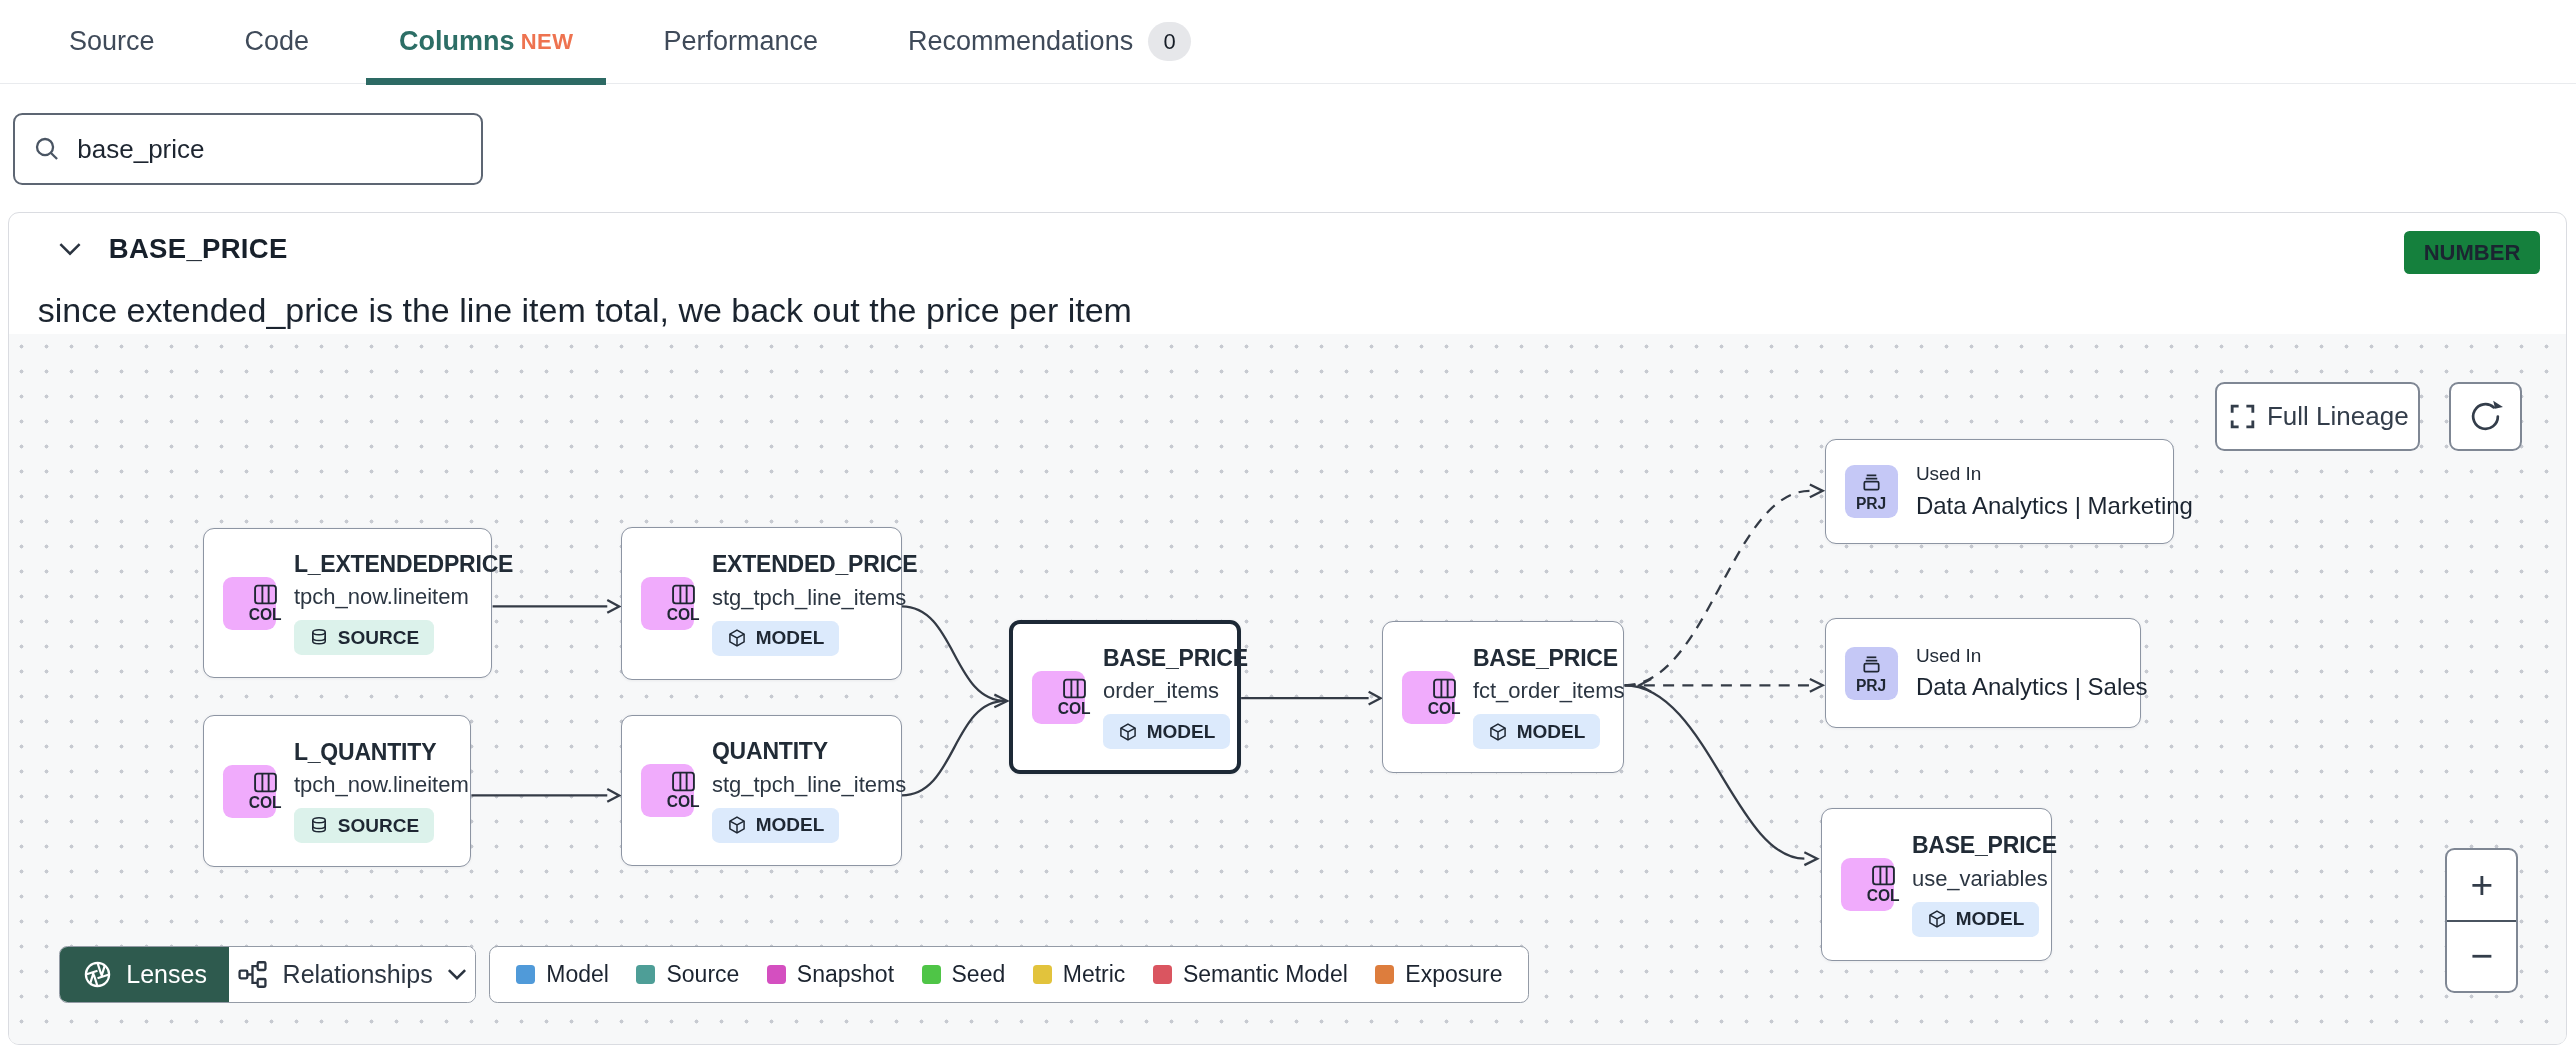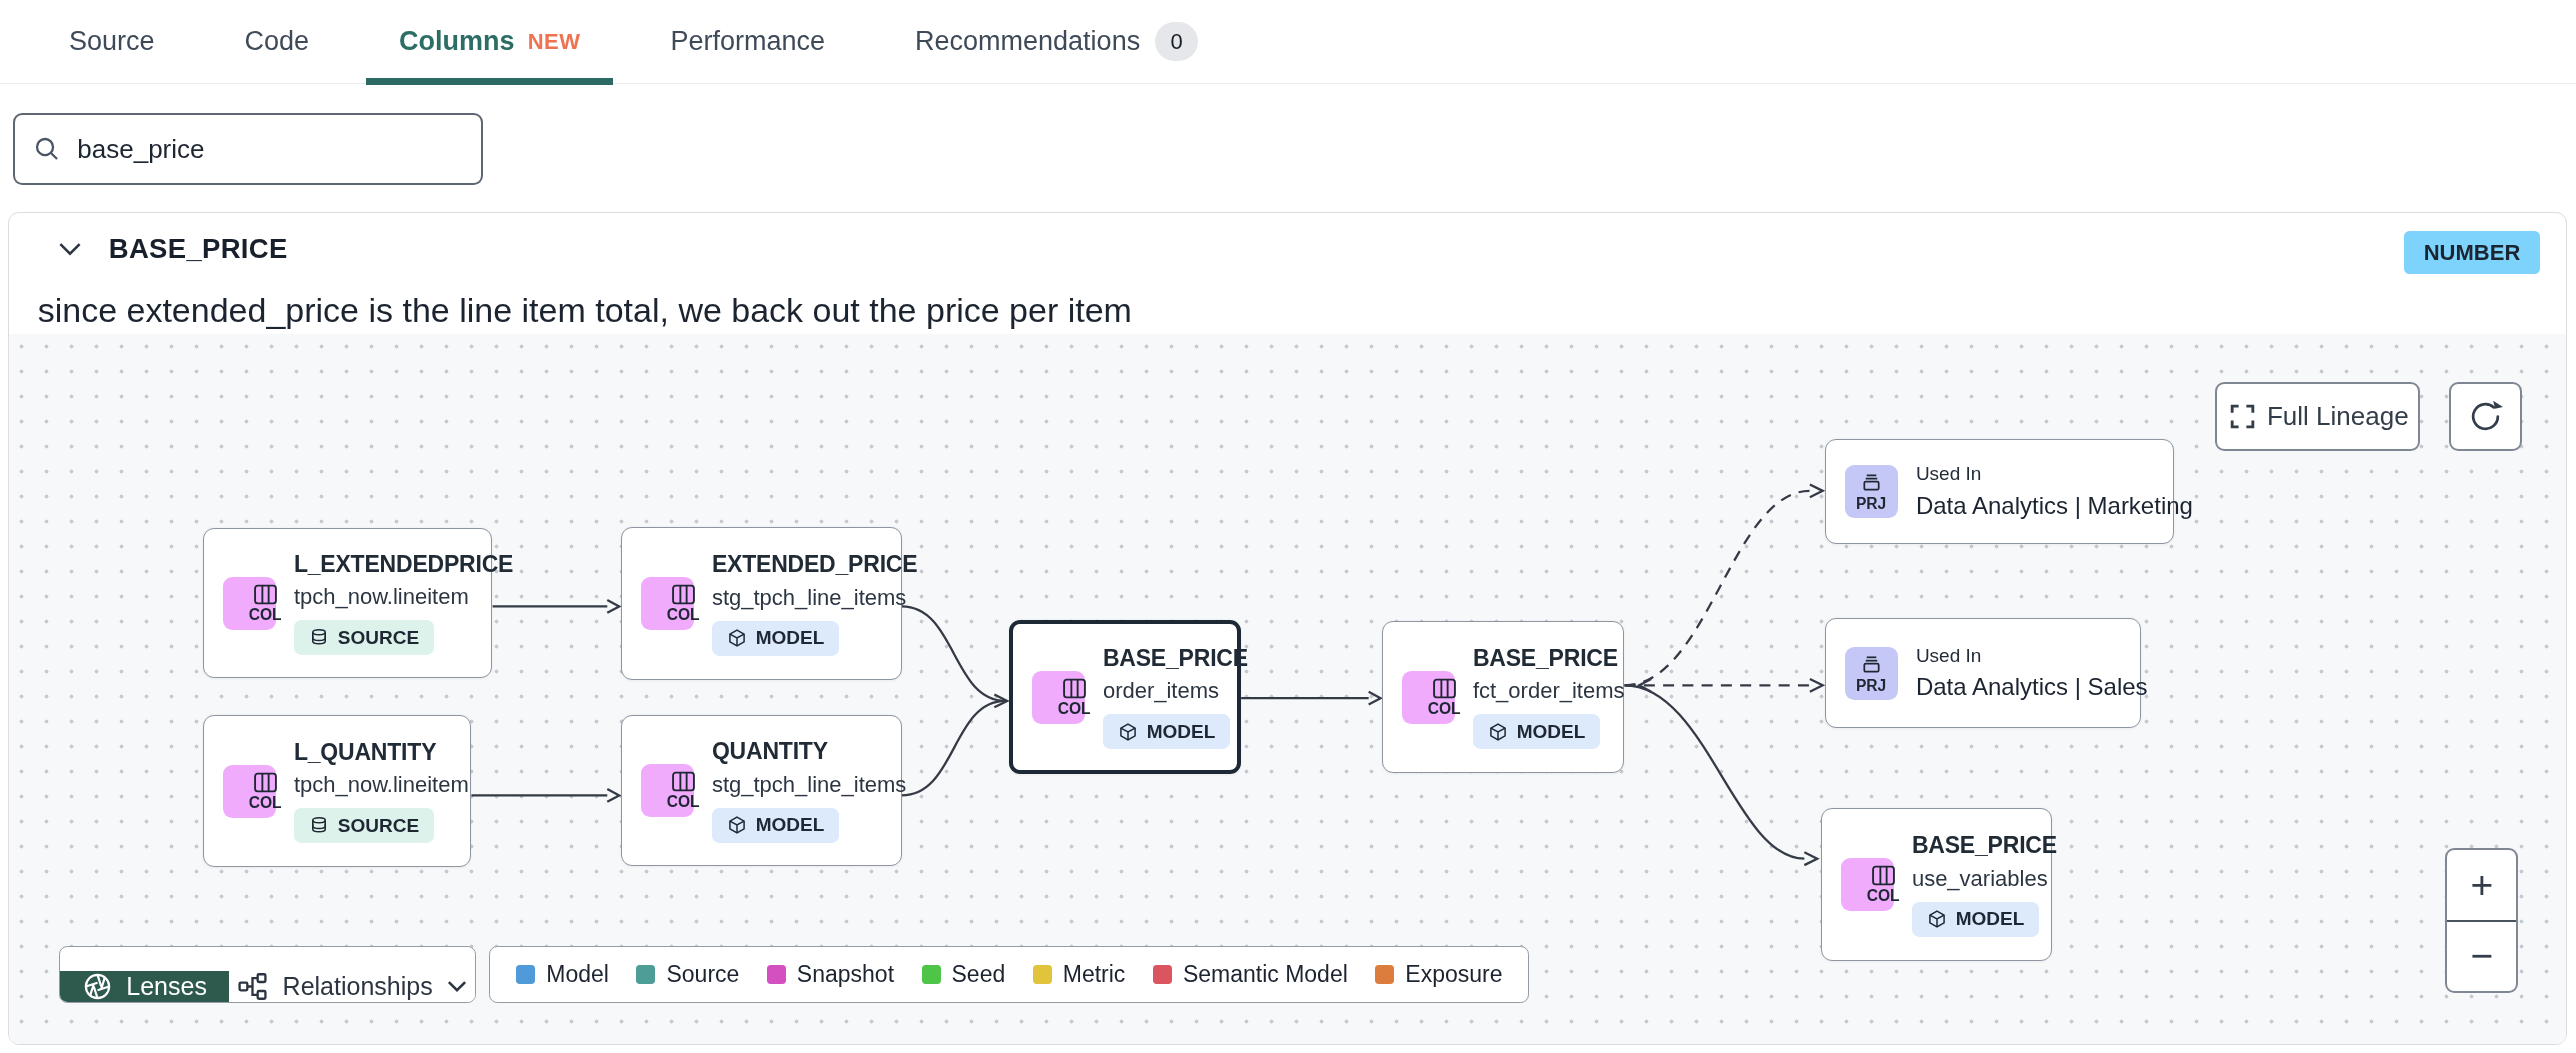--- a/index.html
+++ b/index.html
@@ -20,21 +20,21 @@
   }
   .tab {
     display: flex; align-items: center; padding: 0 33px;
     font-size: 27px; color: #3f4a59; position: relative; cursor: pointer; white-space: nowrap;
   }
   .tab.active { color: #2c6e66; font-weight: 700; }
   .tab.active::after {
     content: ""; position: absolute; left: 0; right: 0; bottom: -1.8px;
     height: 6.4px; background: #2d6a64;
   }
-  .new-badge { color: #ee7350; font-weight: 700; font-size: 22px; margin-left: 13px; letter-spacing: 0.5px; }
+  .new-badge { color: #ee7350; font-weight: 700; font-size: 22px; margin-left: 6px; letter-spacing: 0.5px; }
   .count-pill {
     margin-left: 14.7px; background: #e6e7ea; border-radius: 916px;
     padding: 6.4px 15.6px; font-size: 22px; color: #161d27;
   }
 
   
   .search-box {
     position: absolute; left: 13px; top: 113px; width: 470px; height: 72px;
     border: 2.3px solid #5d6673; border-radius: 9.2px; background: #fff;
     display: flex; align-items: center; padding: 0 18.3px; gap: 16.5px;
@@ -45,21 +45,21 @@
   }
 
   
   .panel {
     position: absolute; left: 8.3px; top: 212px; width: 2559px; height: 833px;
     background: #fff; border: 1.8px solid #dadce1; border-radius: 11px;
   }
   .panel-row1 { position: relative; height: 72px; display: flex; align-items: center; padding-left: 50px; }
   .panel-title { font-size: 27.5px; font-weight: 700; color: #17202b; margin-left: 27.5px; letter-spacing: 0.3px; }
   .type-badge {
-    position: absolute; right: 26px; top: 18.3px; background: #7dd3fc; border-radius: 5.5px;
+    position: absolute; right: 26px; top: 18.3px; background: #15803d; border-radius: 5.5px;
     padding: 8.3px 20px; font-size: 22px; font-weight: 700; color: #1b2531;
   }
   .panel-desc { padding-left: 28.4px; font-size: 34px; color: #1b242f; margin-top: 5.5px; }
 
   
   .canvas {
     position: absolute; left: 0; right: 0; top: 121px; bottom: 0;
     background-color: #f7f8f9;
     background-image: radial-gradient(circle, #c7cad1 1.8px, transparent 2.2px);
     background-size: 25px 25px;
@@ -110,21 +110,21 @@
   .zoom-ctrl .zbtn {
     flex: 1; display: flex; align-items: center; justify-content: center;
     font-size: 39px; color: #333d4a; cursor: pointer;
   }
   .zoom-ctrl .zbtn:first-child { border-bottom: 2.3px solid #4a5460; }
 
   
   .lens-group {
     position: absolute; left: 50px; top: 612px; height: 57px;
     border: 1.8px solid #949ba6; border-radius: 8.3px; overflow: hidden;
-    display: flex; background: #fff; align-items: flex-end;
+    display: flex; background: #fff;
   }
   .lenses-btn {
     background: #2e5a4e; color: #fff; display: flex; align-items: center;
     gap: 13px; padding: 0 22px; font-size: 25px; cursor: pointer;
   }
   .relationships-btn {
     display: flex; align-items: center; gap: 14.7px; padding: 0 8px;
     font-size: 25px; color: #2b3440; cursor: pointer; background: #fff;
   }
   .legend {

